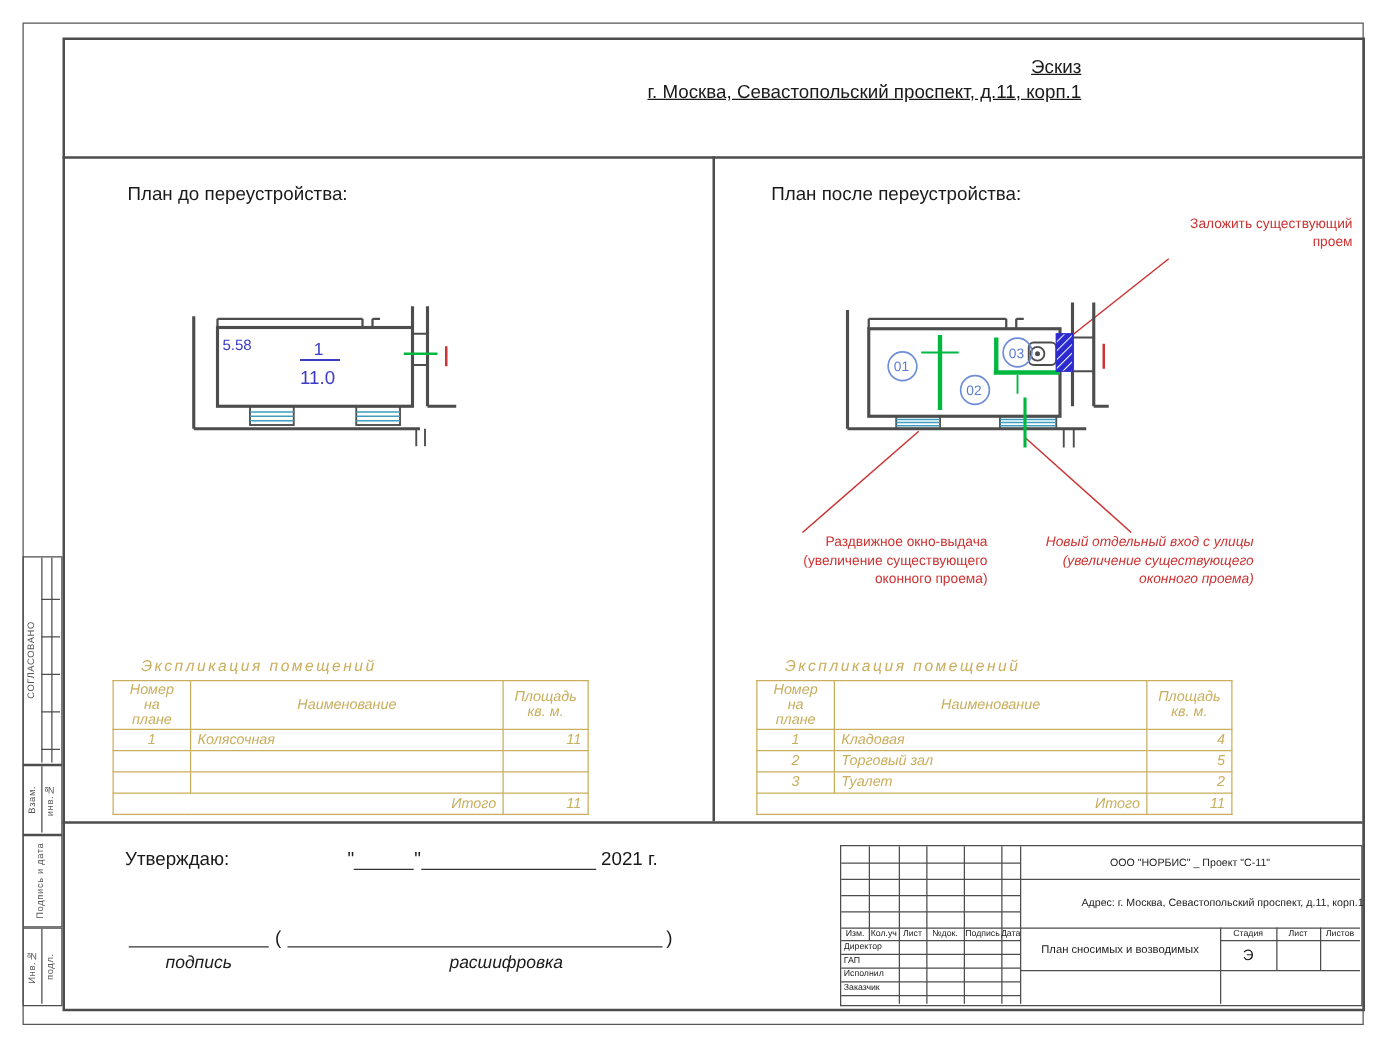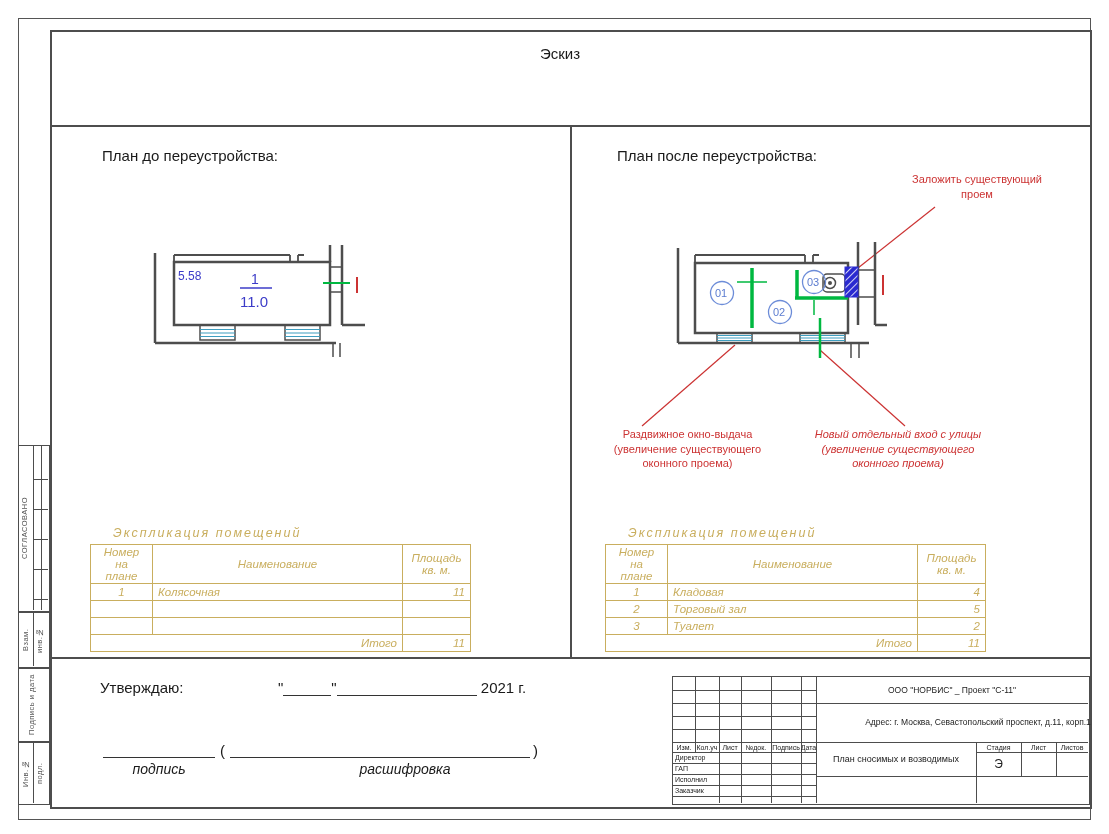--- a/index.html
+++ b/index.html
@@ -4,23 +4,23 @@
 <style>
   html,body{margin:0;padding:0;background:#fff;}
   body{width:1109px;height:834px;position:relative;font-family:"Liberation Sans",sans-serif;color:#222;overflow:hidden;}
   .abs{position:absolute;}
   .frame{position:absolute;border:2px solid #4d4d4d;}
   .thinframe{position:absolute;border:1px solid #555;}
   .hdiv{position:absolute;border-top:2px solid #4d4d4d;height:0;}
   .vdiv{position:absolute;border-left:2px solid #4d4d4d;width:0;}
   .vline{position:absolute;border-left:1px solid #4d4d4d;width:0;}
   .hline{position:absolute;border-top:1px solid #4d4d4d;height:0;}
-  .title{position:absolute;text-align:center;font-size:15px;line-height:1.32;color:#1a1a1a;}
+  .title{position:absolute;text-align:right;font-size:15px;line-height:1.32;color:#1a1a1a;text-decoration:underline;}
   .heading{position:absolute;font-size:15px;color:#1a1a1a;}
-  .red-ann{position:absolute;color:#cc3333;font-size:11px;line-height:1.32;text-align:center;white-space:pre-line;}
+  .red-ann{position:absolute;color:#cc3333;font-size:11px;line-height:1.32;text-align:right;white-space:pre-line;}
   .expl-title{position:absolute;color:#c9ae5e;font-style:italic;font-size:12.5px;letter-spacing:2px;}
   .expl-table{position:absolute;border-collapse:collapse;table-layout:fixed;}
   .expl-table th,.expl-table td{border:1px solid #c9ae5e;color:#c9ae5e;font-style:italic;font-weight:normal;font-size:11.5px;padding:0 5px;white-space:pre-line;line-height:1.05;overflow:hidden;}
   .expl-table th{text-align:center;height:38px;}
   .expl-table td{height:16px;}
   .num-c{text-align:center;}
   .area-r{text-align:right;}
   .appr{position:absolute;font-size:15px;color:#1a1a1a;}
   .blank{display:inline-block;border-bottom:1.5px solid #333;height:15px;vertical-align:bottom;}
   .sig-line{position:absolute;border-bottom:1.5px solid #333;height:0;}
@@ -34,20 +34,21 @@
 <body>
 
 <div class="thinframe" style="left:18px;top:18px;width:1071px;height:800px;"></div>
 <div class="frame" style="left:50px;top:30px;width:1038px;height:775px;"></div>
 <div class="hdiv" style="left:50px;top:125px;width:1040px;"></div>
 <div class="vdiv" style="left:570px;top:125px;height:532px;"></div>
 <div class="hdiv" style="left:50px;top:657px;width:1040px;"></div>
 
 <div class="title" style="left:255px;top:44px;width:610px;">
   <div>Эскиз</div>
+  <div>г. Москва, Севастопольский проспект, д.11, корп.1</div>
 </div>
 
 <div class="heading" style="left:102px;top:147px;">План до переустройства:</div>
 <div class="heading" style="left:617px;top:147px;">План после переустройства:</div>
 
 <svg style="left:130px;top:230px;" width="260" height="140" viewBox="0 0 260 140">
   <g transform="translate(10,5)" stroke="#4d4d4d" stroke-width="2.5" fill="none">
     <path d="M15,18 V108 M15,108 H196"></path>
     <rect x="34" y="27" width="156" height="63"></rect>
     <path stroke-width="1.8" d="M34,20 H150 M34,20 V27 M150,20 V27 M158,20 V27 M158,20 H164"></path>

